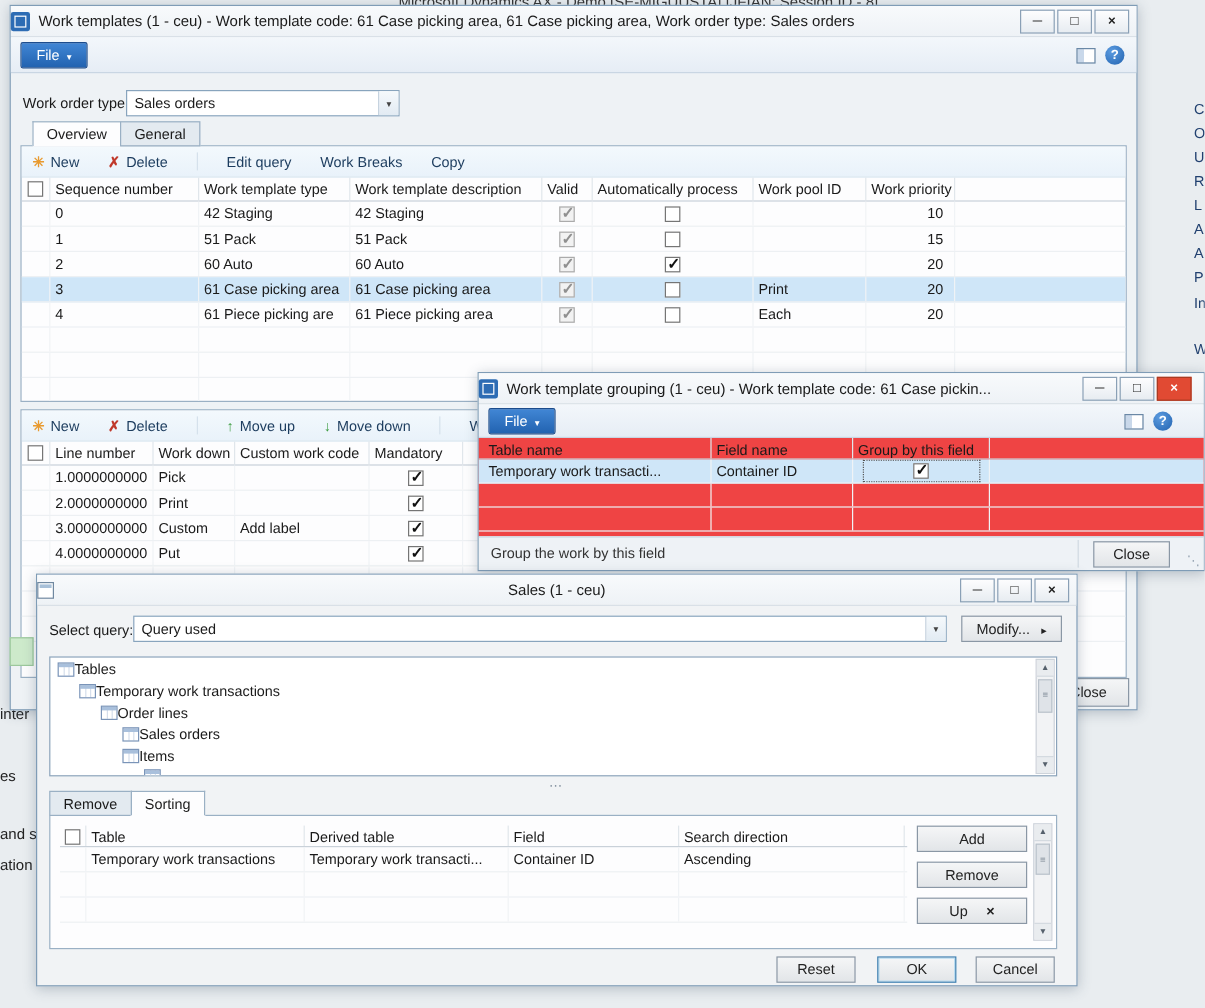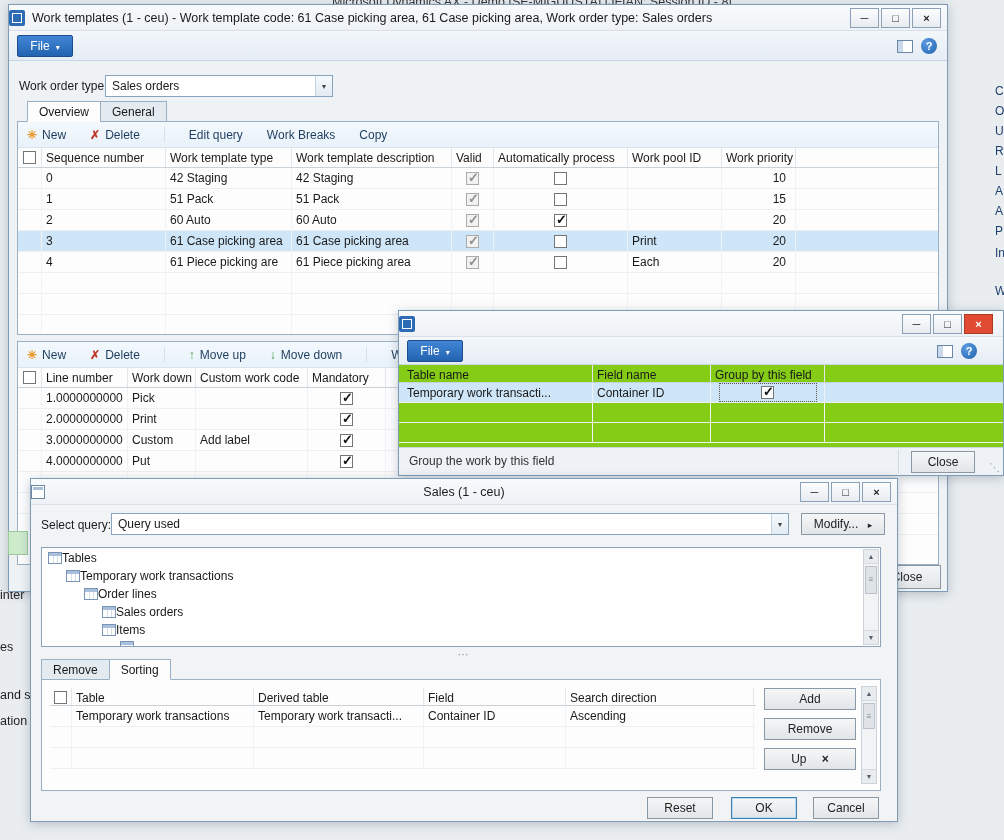--- a/index.html
+++ b/index.html
@@ -415,37 +415,38 @@
         </div>
       </div>
 
       <span class="btn" style="position:absolute;right:6px;top:504px;width:68px;height:24px;line-height:22px">Close</span>
     </div>
   </div>
 
   <div class="win" style="left:398px;top:310px;width:606px;height:166px;z-index:20">
     <div class="tbar">
       <span class="ticon"></span>
+      <span class="ttext">Work template grouping (1 - ceu) - Work template code: 61 Case pickin...</span>
       <span class="wbtns" style="right:10px">
         <span class="wbtn">─</span>
         <span class="wbtn">□</span>
         <span class="wbtn close-red">×</span>
       </span>
     </div>
     <div class="mbar h28">
       <span class="filebtn" style="top:3px">
         <span>File</span>
         <span class="car">▾</span>
       </span>
       <span class="mbright" style="top:6px;right:26px">
         <span class="layout-ico"></span>
         <span class="help-ico">?</span>
       </span>
     </div>
-    <div style="position:absolute;left:0;right:0;top:54px;bottom:28px;background:#84cc16">
+    <div style="position:absolute;left:0;right:0;top:54px;bottom:28px;background:#ef4444">
       <div class="hrow h18">
         <span class="hcell gg-table" style="padding-left:8px">Table name</span>
         <span class="hcell gg-field">Field name</span>
         <span class="hcell gg-group">Group by this field</span>
         <span class="hcell fill"></span>
       </div>
       <div class="row h20 sel">
         <span class="cell gg-table">Temporary work transacti...</span>
         <span class="cell gg-field">Container ID</span>
         <span class="cell gg-group ctr">

